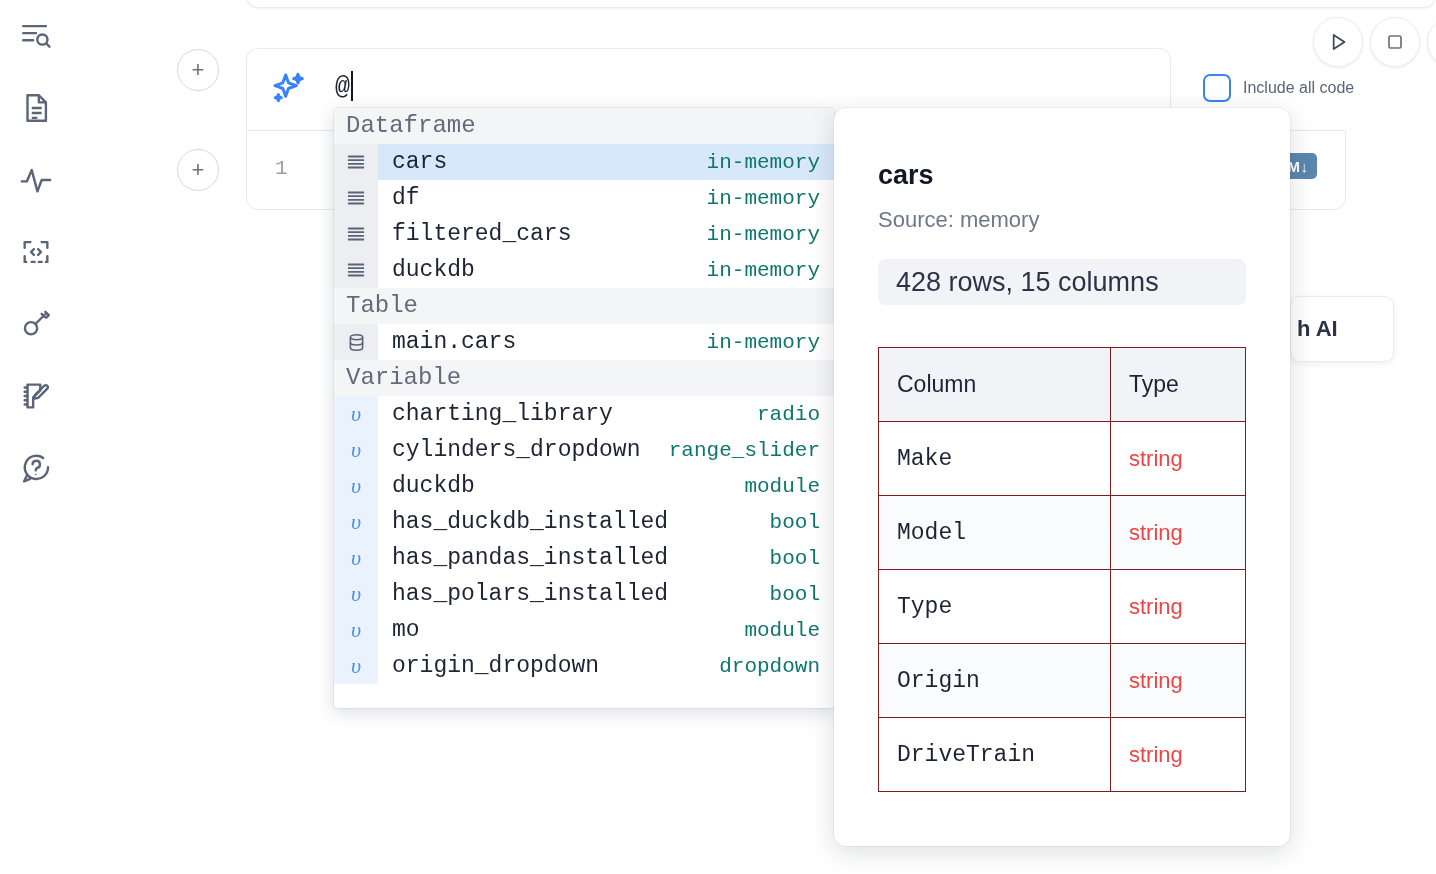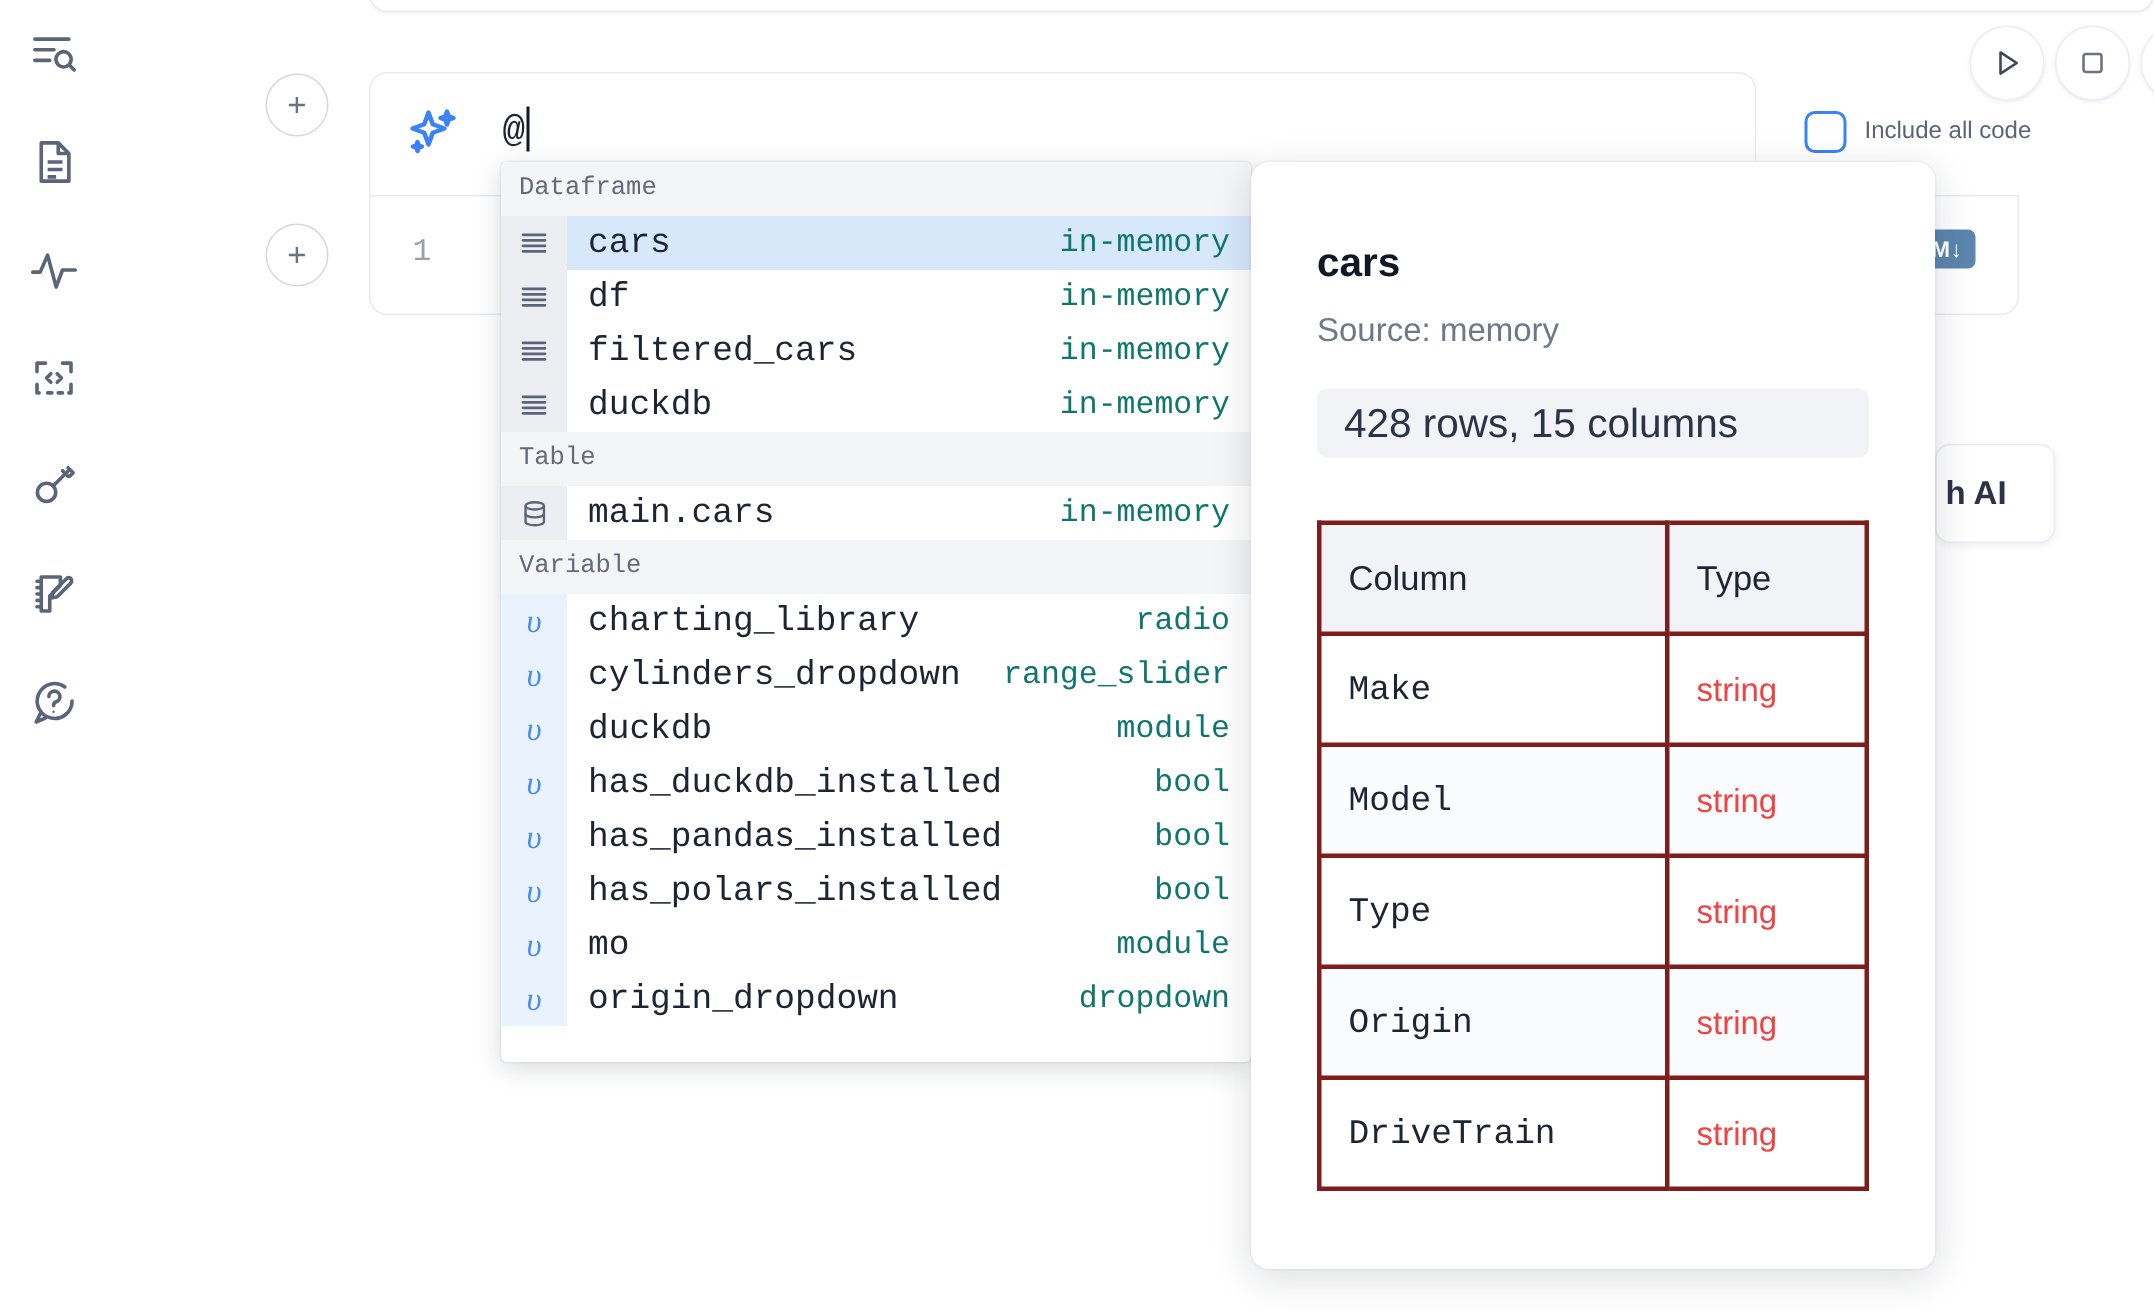--- a/index.html
+++ b/index.html
@@ -95,39 +95,39 @@
   .cell-icon { color: #5b86ad; cursor: pointer; }
   .md-badge {
     width: 38px; height: 26px; border-radius: 5px; background: #5b86ad;
     color: #fff; font-size: 15px; font-weight: bold;
     display: flex; align-items: center; justify-content: center;
     letter-spacing: .5px; cursor: pointer;
   }
 
   
   .hint-card {
-    position: absolute; left: 1290px; top: 296px; width: 80px; height: 66px;
+    position: absolute; left: 1290px; top: 296px; width: 104px; height: 66px;
     background: #fff; border: 1px solid #ebecf0; border-radius: 10px;
     box-shadow: 0 2px 6px rgba(20,28,50,.07);
     display: flex; align-items: center; justify-content: flex-start;
     padding-left: 6px;
     font-size: 22px; color: #2c3347; font-weight: 600; overflow: hidden;
   }
 
   
   .ac {
     position: absolute; left: 334px; top: 108px; width: 500px; height: 600px;
     background: #fff; border-radius: 4px;
     box-shadow: 0 4px 18px rgba(20,28,50,.16), 0 0 0 1px rgba(20,28,50,.05);
     overflow: hidden; z-index: 20;
   }
   .ac-group {
     height: 36px; line-height: 36px; padding-left: 12px;
     background: #f4f5f7; color: #636b7a;
-    font-family: "Liberation Mono", monospace; font-size: 17px;
+    font-family: "Liberation Mono", monospace; font-size: 24px;
   }
   .ac-row {
     display: flex; align-items: center; height: 36px;
     background: #fff; cursor: pointer;
   }
   .ac-row.sel .ac-label-wrap { background: #d8e8fb; }
   .ac-gutter {
     width: 44px; min-width: 44px; height: 36px; background: #eceef1;
     display: flex; align-items: center; justify-content: center;
     color: #5b6478;
@@ -156,21 +156,21 @@
   }
   .info-title { font-size: 27px; font-weight: 700; color: #121726; }
   .info-source { margin-top: 16px; font-size: 22px; color: #6f7889; }
   .info-pill {
     margin-top: 26px; height: 46px; background: #f1f3f7; border-radius: 7px;
     display: flex; align-items: center; padding-left: 18px;
     font-size: 27px; color: #2c3347;
   }
   .info-table { margin-top: 42px; width: 100%; border-collapse: collapse; }
   .info-table th, .info-table td {
-    border: 3px solid #7f1d1d; height: 74px; text-align: left;
+    border: 1px solid #7f1d1d; height: 74px; text-align: left;
     padding-left: 18px; vertical-align: middle;
   }
   .info-table th { background: #f1f3f7; font-weight: 400; font-size: 23px; color: #1d2433; }
   .info-table td.col-name {
     font-family: "Liberation Mono", monospace; font-size: 23px; color: #1d2433;
     width: 232px;
   }
   .info-table td.col-type { font-size: 22px; color: #ef4444; }
   .info-table tr.alt td { background: #fafbfc; }
 </style>

